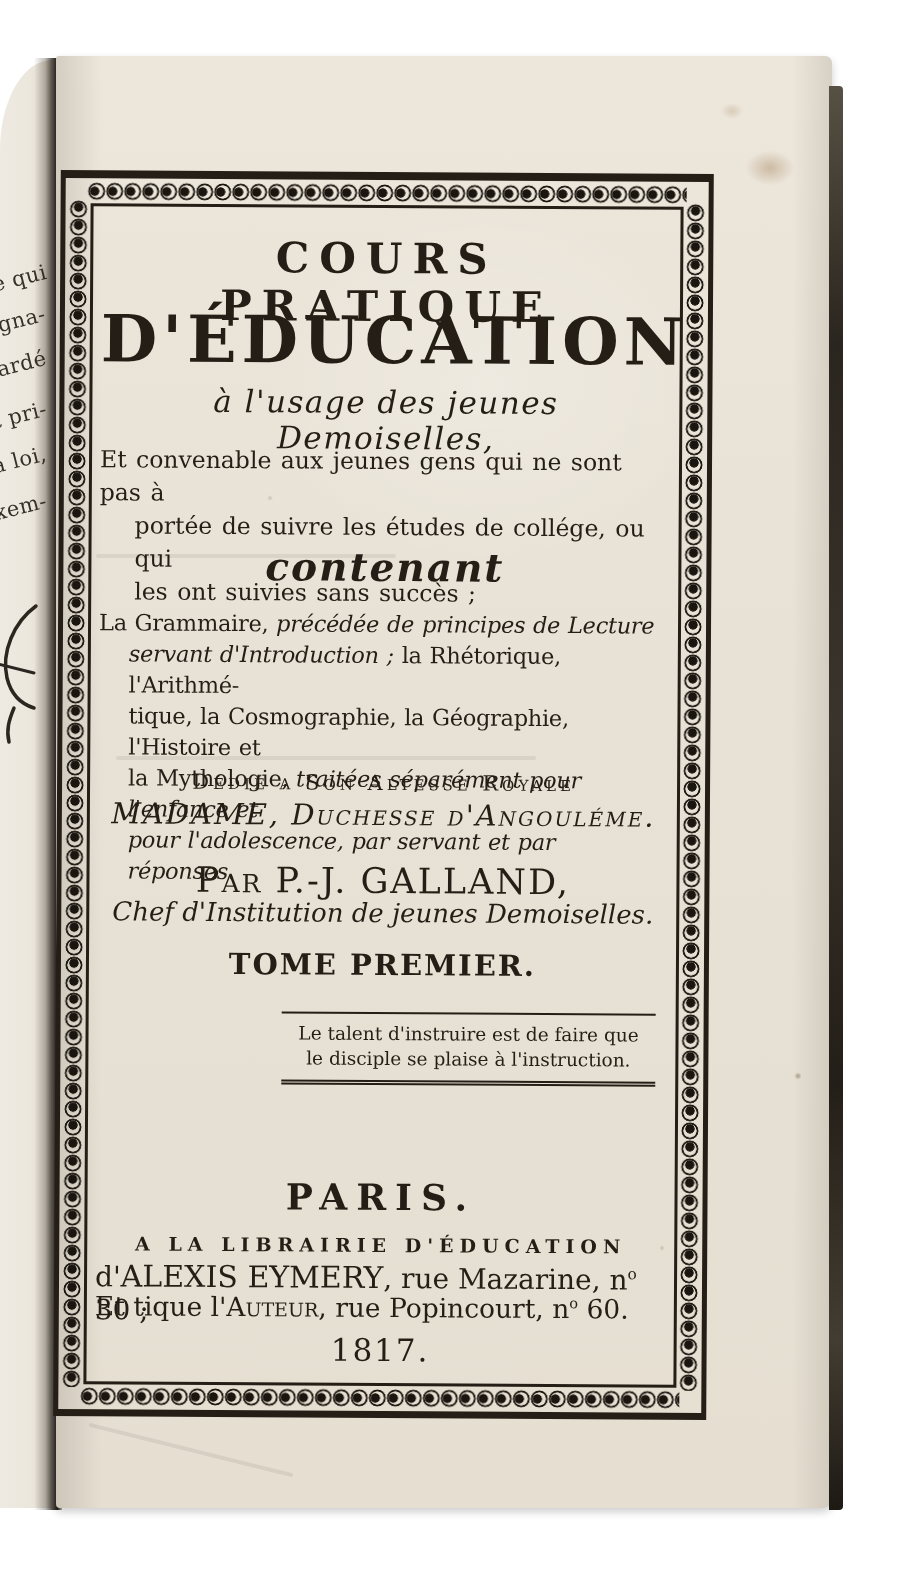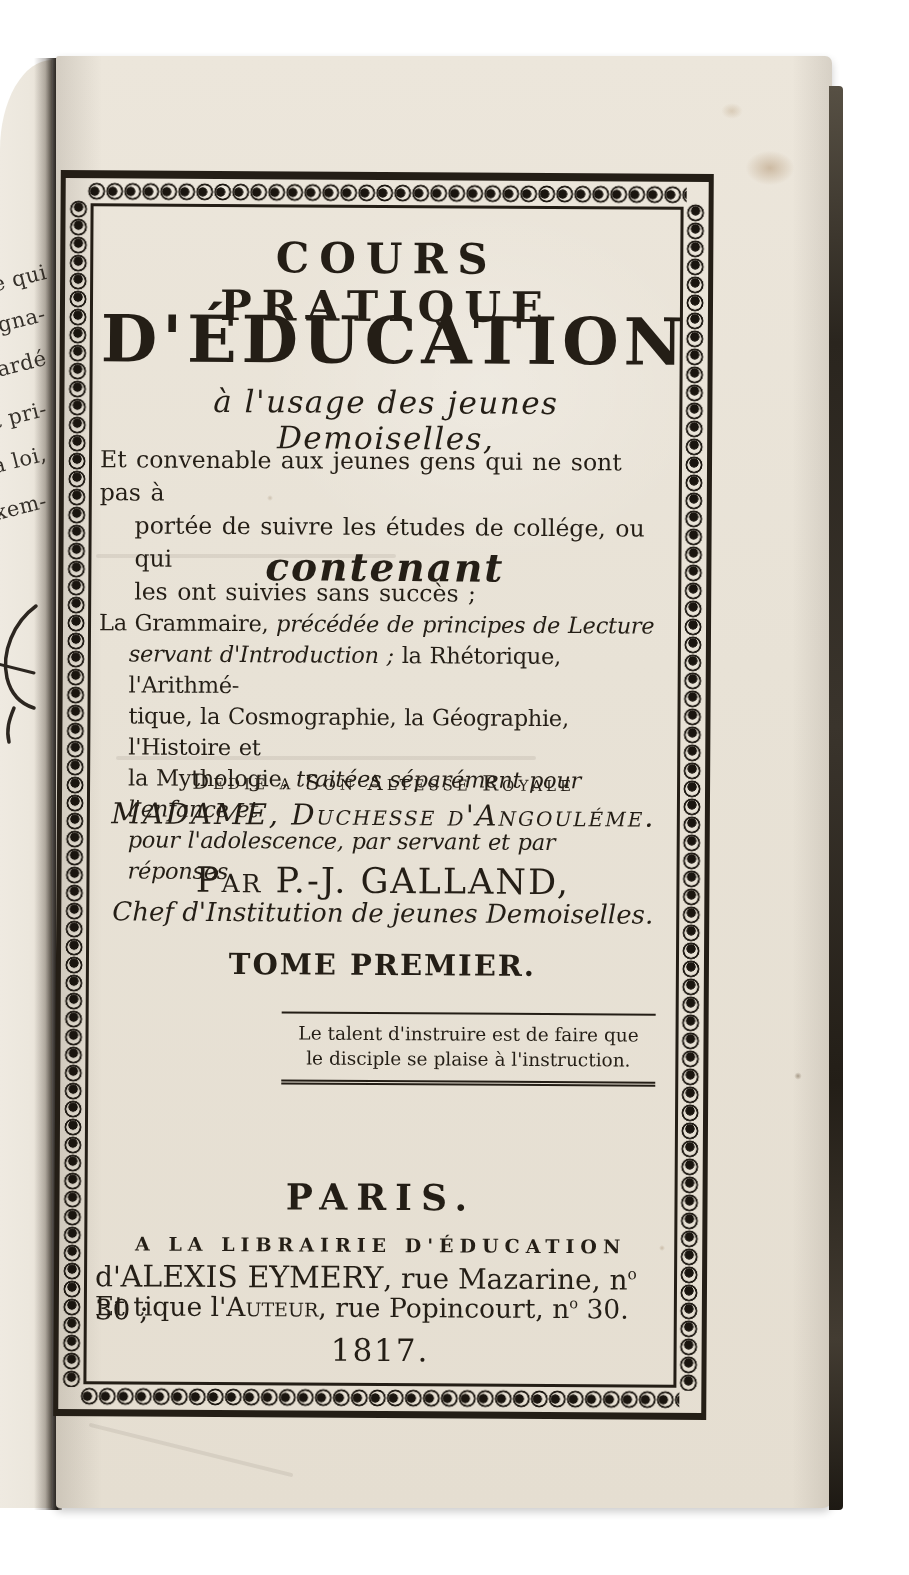--- a/index.html
+++ b/index.html
@@ -194,20 +194,20 @@
       <div class="blk epigraph">
         <div>Le talent d'instruire est de faire que</div>
         <div>le disciple se plaise à l'instruction.</div>
       </div>
 
       <div class="blk t-paris">PARIS.</div>
       <div class="blk t-libr">A LA LIBRAIRIE D'ÉDUCATION</div>
 
       <div class="blk t-eymery"><span>d'</span><span class="caps">ALEXIS EYMERY</span><span>, rue Mazarine, n</span><sup class="deg">o</sup><span> 30 ;</span></div>
 
-      <div class="blk t-chez"><span>Et tique l'</span><span class="sc">Auteur</span><span>, rue Popincourt, n</span><sup class="deg">o</sup><span> 30.</span></div>
+      <div class="blk t-chez"><span>Et tique l'</span><span class="sc">Auteur</span><span>, rue Popincourt, n</span><sup class="deg">o</sup><span> 60.</span></div>
 
       <div class="blk t-year">1817.</div>
 
     </div>
   </div>
 
 </div>
 
 </body></html>

